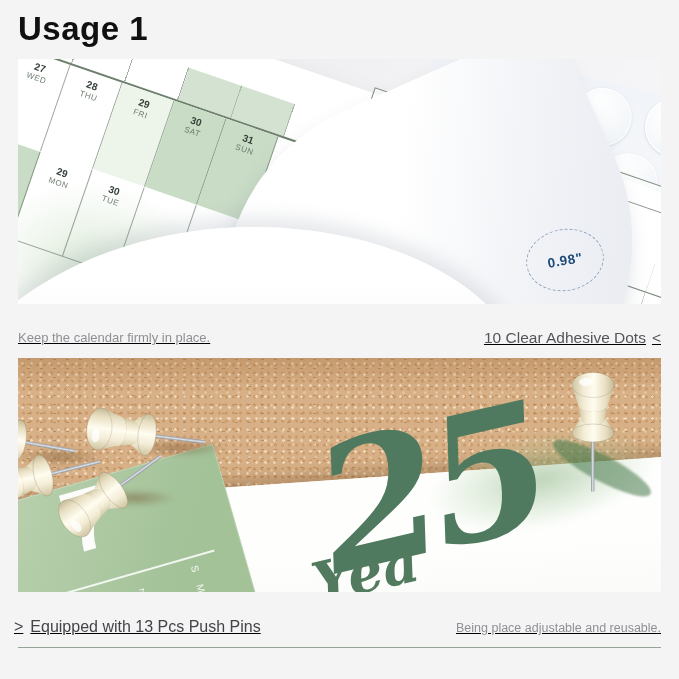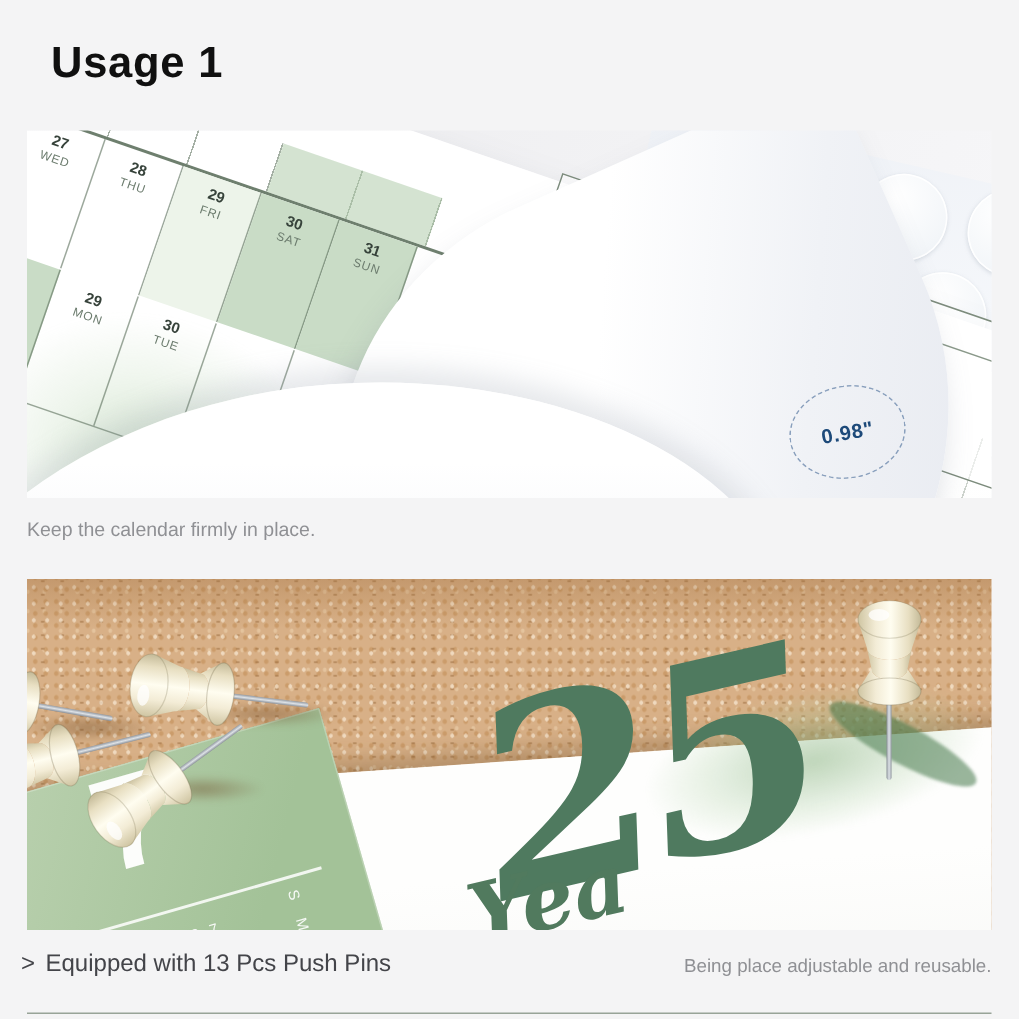--- a/index.html
+++ b/index.html
@@ -1,19 +1,19 @@
 <!DOCTYPE html>
 <html><head>
 <meta charset="utf-8">
 <style>
   html,body{margin:0;padding:0;background:#e9e9ea;}
   .page{position:relative;width:679px;height:679px;background:#f4f4f5;overflow:hidden;
         font-family:"Liberation Sans",sans-serif;box-sizing:border-box;padding:0 18px;}
-  .usage-title{font-size:29px;font-weight:bold;color:#101010;letter-spacing:.5px;
-        margin:16px;padding:11px 0 12px;line-height:1.1;}
+  .usage-title{font-size:33px;font-weight:bold;color:#101010;letter-spacing:.5px;
+        margin:0;padding:11px 0 12px;line-height:1.1;}
   .usage-title.right{text-align:right;padding:6px 4px 9px 0;}
   .photo{position:relative;width:643px;overflow:hidden;}
   
   .photo1{height:245px;background:linear-gradient(115deg,#ebebee 0%,#f2f2f4 55%,#f7f7f9 100%);}
   .dots-sheet{position:absolute;z-index:1;left:420px;top:-16px;width:300px;height:280px;
         background:linear-gradient(160deg,#eef1f6,#f7f9fc 60%,#eef1f5);
         transform:rotate(13deg);transform-origin:0 0;}
   .dot{position:absolute;width:58px;height:58px;border-radius:50%;
         background:radial-gradient(circle at 35% 30%,#ffffff,#f3f6f9 70%,#e9edf2);
         box-shadow:0 1px 3px rgba(150,160,175,.35), inset 0 0 0 1px rgba(255,255,255,.9);}
@@ -51,21 +51,21 @@
         box-shadow:-10px 12px 20px rgba(115,125,140,.25);}
   .curl{position:absolute;z-index:4;left:-100px;top:168px;width:610px;height:300px;
         border-radius:55% 45% 0 0 / 85% 55% 0 0;
         background:linear-gradient(#ffffff 18%,#eff0f4 62%,#e4e7ee);
         box-shadow:0 -10px 18px rgba(140,150,165,.22);}
   .measure{position:absolute;z-index:5;left:508px;top:170px;width:76px;height:60px;
         border:1.6px dashed #8aa0bd;border-radius:50%;transform:rotate(-10deg);
         display:flex;align-items:center;justify-content:center;}
   .measure span{font-size:13.5px;font-weight:bold;color:#1d4a7a;letter-spacing:.5px;}
   
-  .caption-row{display:flex;justify-content:space-between;align-items:flex-start;padding-top:13px;height:41px;}
+  .caption-row{display:flex;justify-content:space-between;align-items:center;padding-top:13px;height:41px;text-decoration:underline;}
   .cap-gray{font-size:13px;color:#8f9094;}
   .cap-dark{font-size:15.5px;color:#54555a;}
   .cap-dark .arrow{padding-left:6px;color:#54555a;}
   .caption-row.row2{padding-top:14px;}
   .cap-dark2{font-size:16px;color:#434449;margin-left:-4px;}
   .cap-dark2 .arrow{padding-right:7px;}
   .cap-gray2{font-size:12.5px;color:#8f9094;padding-top:3px;}
   
   .photo2{height:234px;background-color:#d8b087;}
   .cork{position:absolute;inset:0;
@@ -213,20 +213,23 @@
     <div class="flap"></div>
     <div class="curl"></div>
 
     <div class="measure">
       <span>0.98"</span>
     </div>
   </div>
 
   <div class="caption-row">
     <span class="cap-gray">Keep the calendar firmly in place.</span>
+    <span class="cap-dark">
+      <span>10 Clear Adhesive Dots</span><span class="arrow">&lt;</span>
+    </span>
   </div>
 
 
   <div class="photo photo2">
     <div class="cork"></div>
 
     <div class="sheet2">
       <div class="leaf3"></div>
       <div class="leaf4"></div>
       <div class="big25">25</div>

